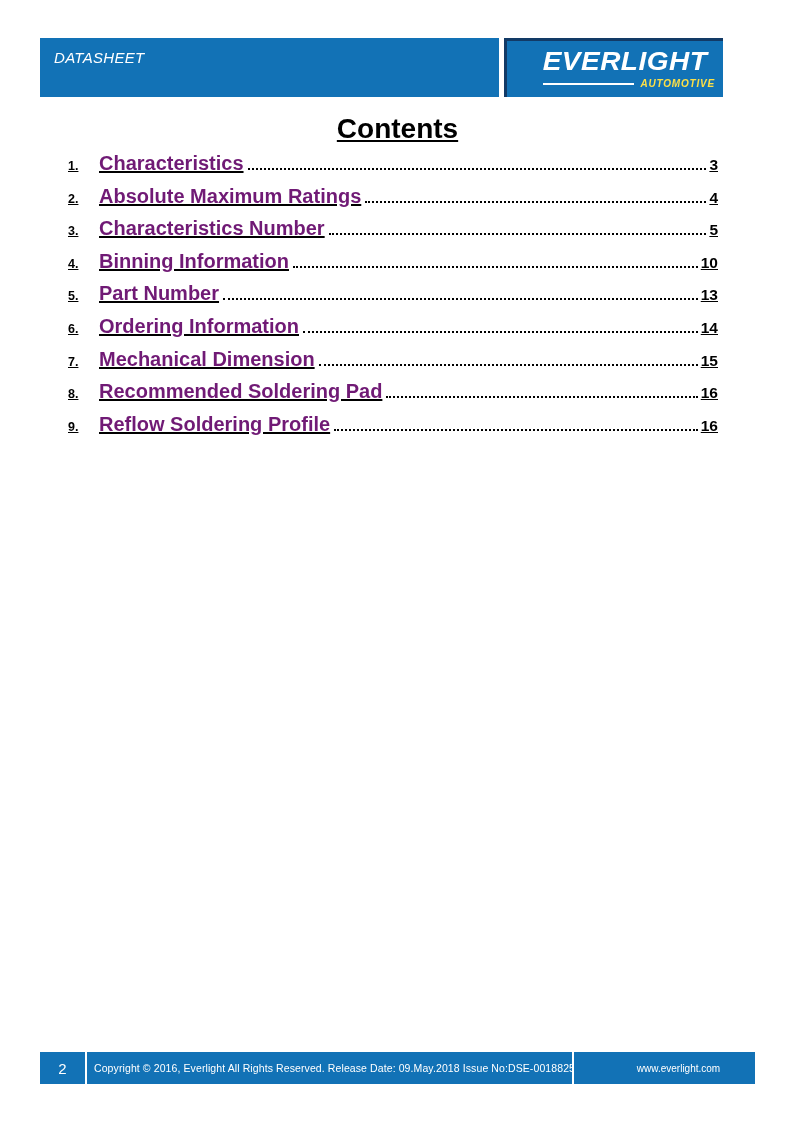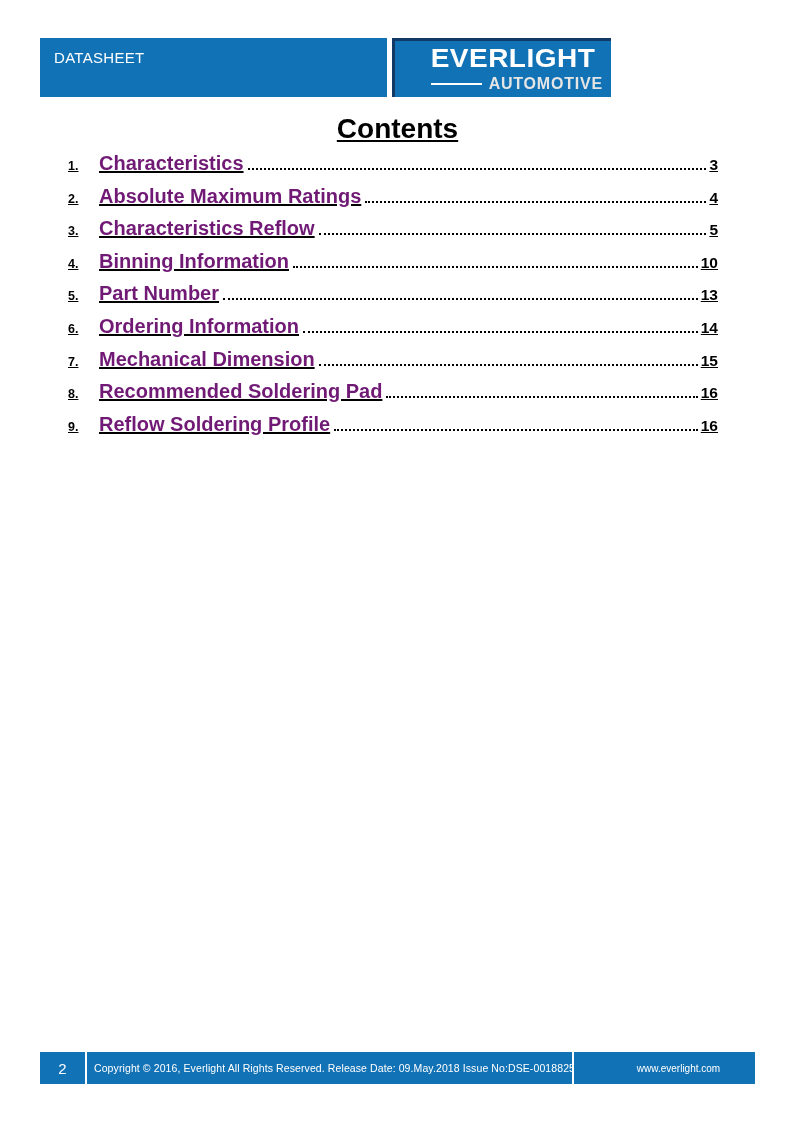--- a/index.html
+++ b/index.html
@@ -16,23 +16,24 @@
     background: #ffffff;
     margin: 0 auto;
     overflow: hidden;
   }
 
   
   .header {
     position: absolute;
     left: 40px;
     top: 38px;
-    width: 571px;
+    width: 683px;
     height: 59px;
     display: flex;
+    font-style: italic;
   }
   .header-main {
     flex: 1;
     background: var(--brand-blue);
     color: #fff;
     padding: 6px 0 0 14px;
   }
   .header-main .doc-type {
     font-size: 15px;
     line-height: 27px;
@@ -71,23 +72,23 @@
     margin-top: 3px;
     padding-left: 8px;
   }
   .logo-rule {
     flex: 1;
     height: 2px;
     background: #fff;
     margin-right: 7px;
   }
   .logo-sub {
-    font-size: 16px;
-    font-weight: bold;
-    color: #e5e5e5;
+    font-size: 10px;
+    font-weight: bold;
+    color: #fde047;
     letter-spacing: 0.8px;
     white-space: nowrap;
   }
 
   
   .content {
     position: absolute;
     left: 40px;
     top: 111px;
     width: 715px;
@@ -211,21 +212,21 @@
 
         <div class="toc-row">
           <span class="toc-num">2.</span>
           <span class="toc-title">Absolute Maximum Ratings</span>
           <span class="toc-leader"></span>
           <span class="toc-page">4</span>
         </div>
 
         <div class="toc-row">
           <span class="toc-num">3.</span>
-          <span class="toc-title">Characteristics Reflow</span>
+          <span class="toc-title">Characteristics Number</span>
           <span class="toc-leader"></span>
           <span class="toc-page">5</span>
         </div>
 
         <div class="toc-row">
           <span class="toc-num">4.</span>
           <span class="toc-title">Binning Information</span>
           <span class="toc-leader"></span>
           <span class="toc-page">10</span>
         </div>

